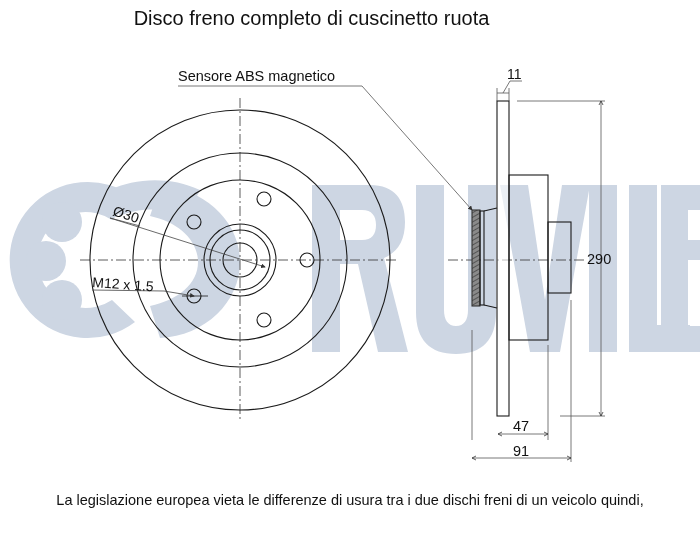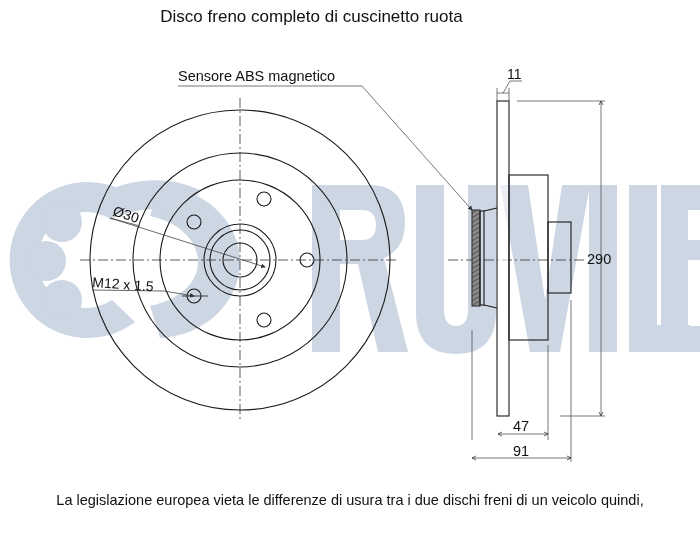--- a/index.html
+++ b/index.html
@@ -1,19 +1,19 @@
 <!DOCTYPE html>
 <html><head>
   <meta charset="utf-8">
   <style>
     html, body { margin: 0; padding: 0; background: #ffffff; }
     body { width: 700px; height: 539px; position: relative; overflow: hidden;
            font-family: "Liberation Sans", sans-serif; color: #111; }
     .title { position: absolute; left: 0; width: 623px; top: 7px; text-align: center;
-             font-size: 17px; }
+             font-size: 20px; }
     .drawing { position: absolute; left: 0; top: 0; width: 700px; height: 480px; }
     .footer { position: absolute; left: 0; width: 700px; top: 489px; text-align: center;
               font-size: 14.5px; line-height: 22px; }
     .footer p { margin: 0; }
     svg text { font-family: "Liberation Sans", sans-serif; }
   </style>
 </head>
 <body>
 
 <div class="title">Disco freno completo di cuscinetto ruota</div>

